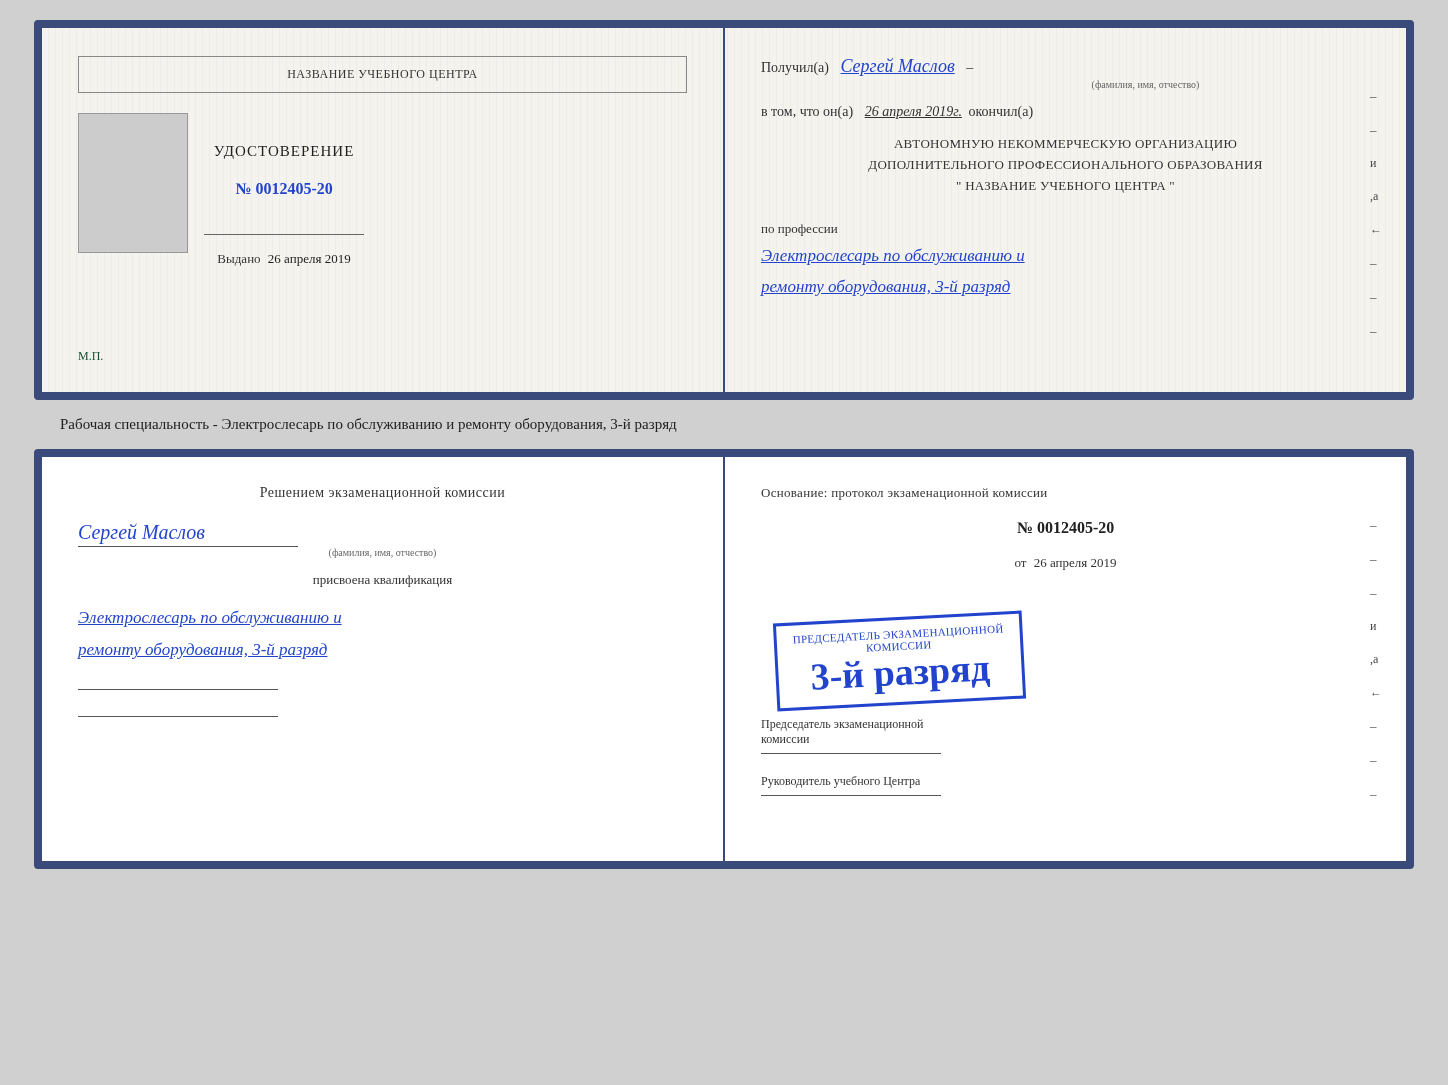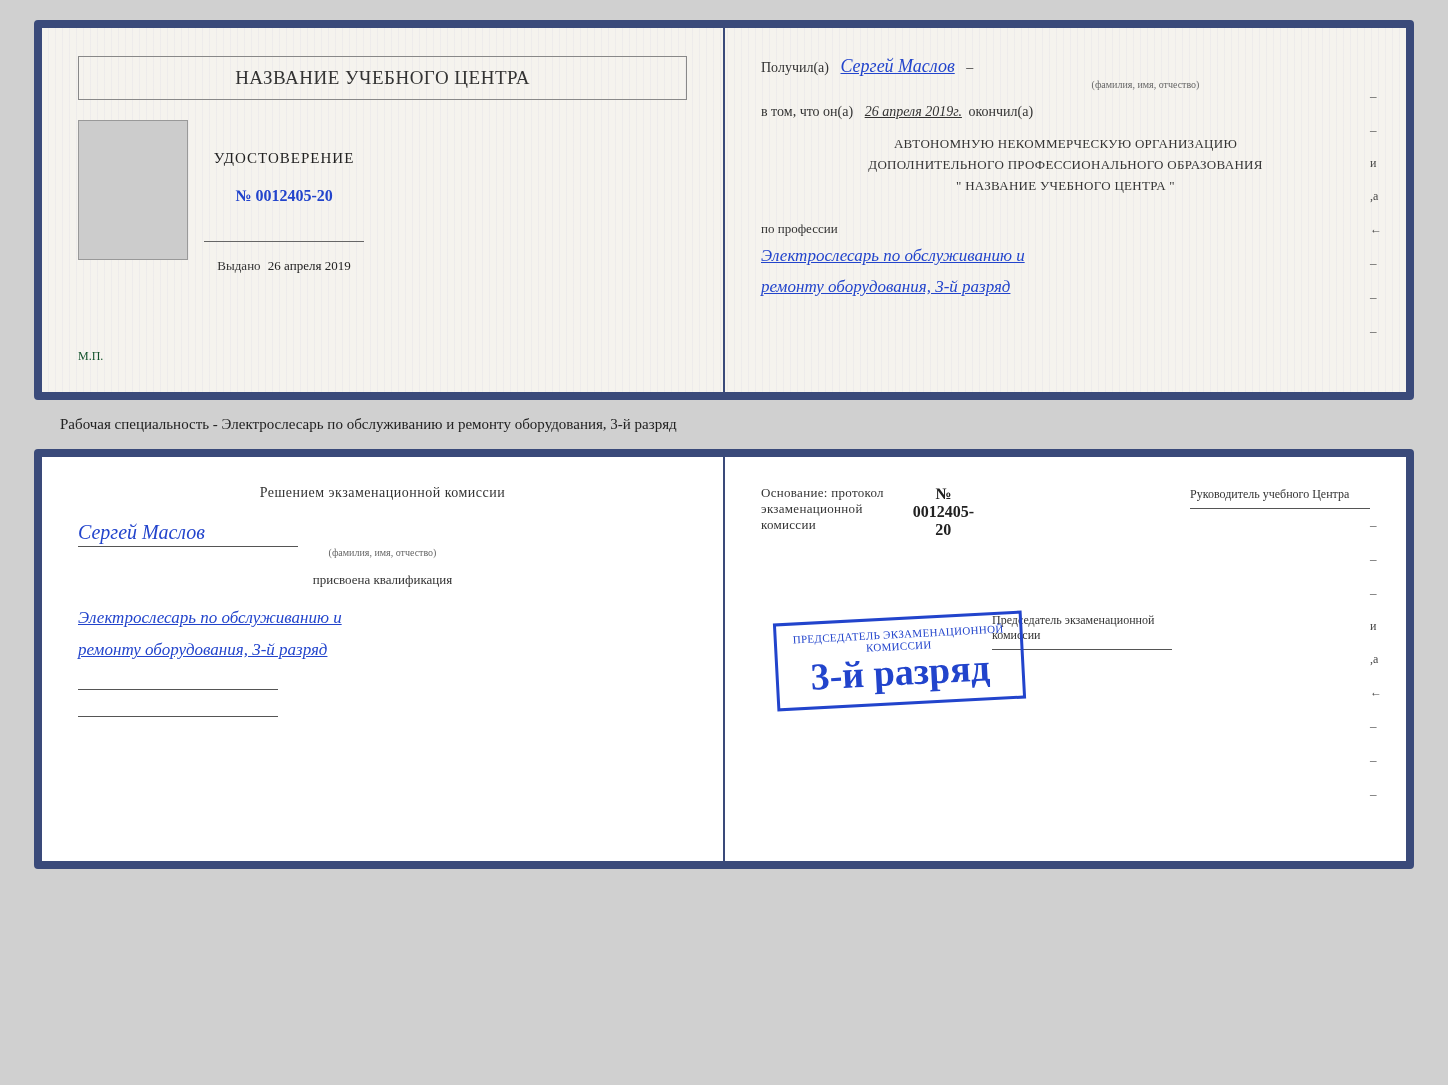--- a/index.html
+++ b/index.html
@@ -60,21 +60,21 @@
       flex-direction: column;
       gap: 14px;
     }
 
     
     .center-name-box {
       border: 1px solid #888;
       padding: 10px 20px;
       text-align: center;
       width: 100%;
-      font-size: 19px;
+      font-size: 12px;
       letter-spacing: 0.5px;
       color: #333;
       text-transform: uppercase;
     }
 
     .photo-box {
       width: 110px;
       height: 140px;
       background: #ccc;
       border: 1px solid #999;
@@ -192,20 +192,21 @@
 
     .qual-left {
       border-right: 2px solid #3a4a7a;
       display: flex;
       flex-direction: column;
       gap: 14px;
     }
 
     .qual-right {
       display: flex;
+      flex-direction: column;
       gap: 18px;
     }
 
     .resheniem-title {
       font-size: 14px;
       color: #333;
       text-align: center;
       letter-spacing: 0.5px;
     }
 
@@ -412,20 +413,24 @@
     <div style="width:200px;border-bottom:1px solid #555;margin-top:8px;"></div>
     <div style="width:200px;border-bottom:1px solid #555;margin-top:12px;"></div>
 
   </div>
 
   <div class="qual-right" style="position:relative;">
     <div class="osnovanie-text">Основание: протокол экзаменационной комиссии</div>
 
     <div class="protocol-number">№ 0012405-20</div>
 
+    <div class="ot-date">
+      <span>от</span>
+      <span style="margin-left:4px;">26 апреля 2019</span>
+    </div>
 
     <div class="stamp-box">
       <div class="stamp-title">
         <div>Председатель экзаменационной</div>
         <div>комиссии</div>
       </div>
       <div class="stamp-big">3-й разряд</div>
     </div>
 
     <div style="margin-top:120px;">

